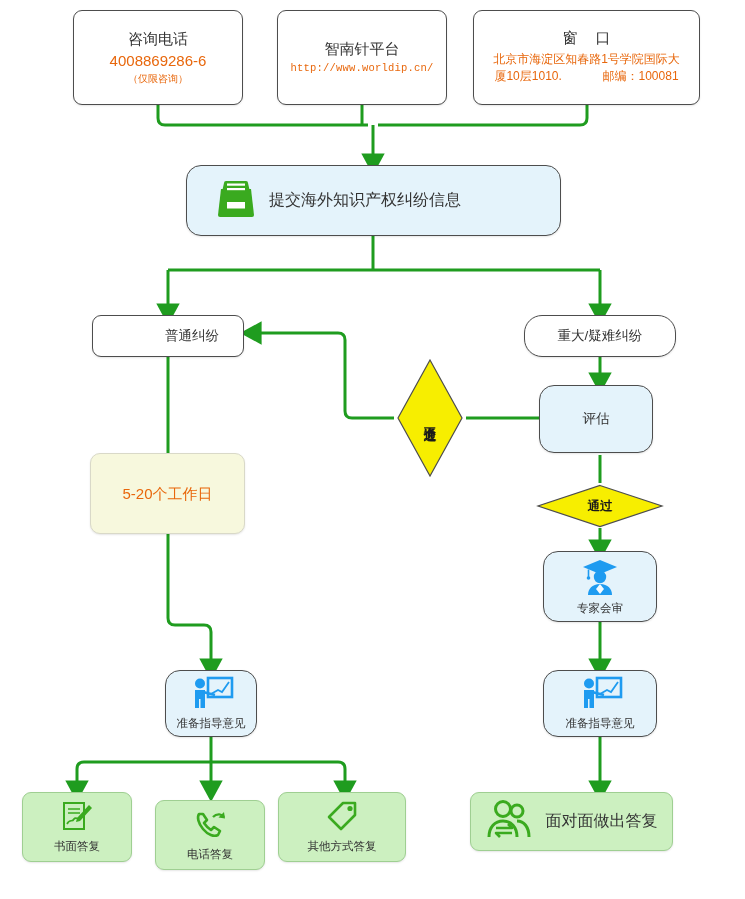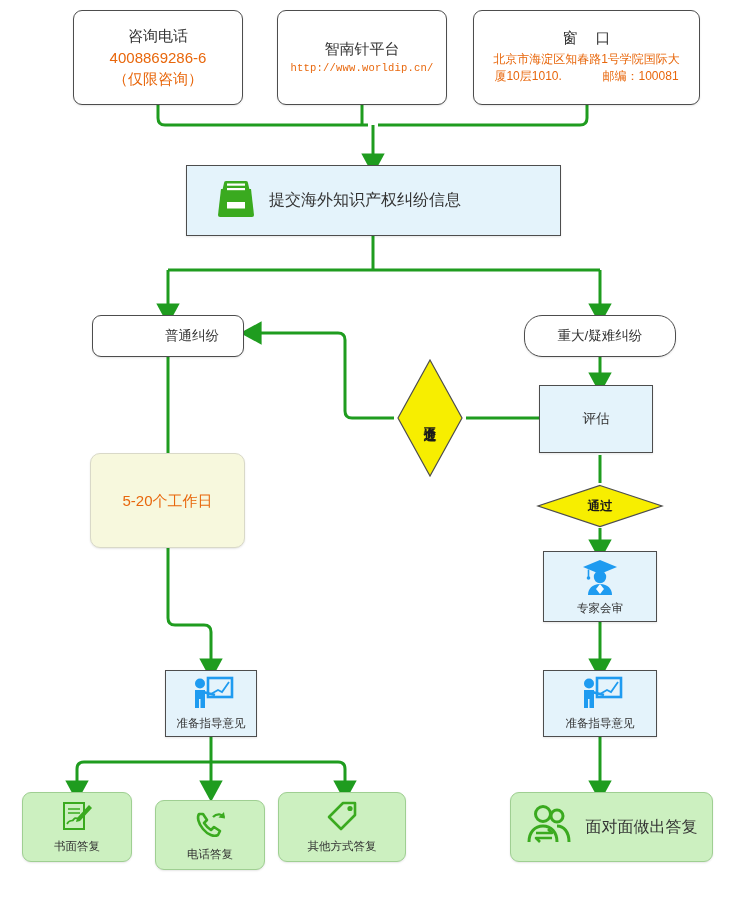--- a/index.html
+++ b/index.html
@@ -39,21 +39,21 @@
     background: #ffffff;
     border: 1.2px solid #4d4d4d;
     border-radius: 9px;
     flex-direction: column;
     box-shadow: 0 1px 2px rgba(0,0,0,0.10);
   }
   
   .box-blue {
     background: #e4f3fb;
     border: 1.2px solid #4d4d4d;
-    border-radius: 0;
+    border-radius: 15px;
     box-shadow: 0 1px 2px rgba(0,0,0,0.10);
   }
   
   .box-cream {
     background: #f7f8dd;
     border: 1.2px solid #d9d9c8;
     border-radius: 10px;
     box-shadow: 0 1px 2px rgba(0,0,0,0.10);
   }
   
@@ -72,21 +72,21 @@
   .title-cn.wide {
     letter-spacing: 7px;
     text-indent: 7px;
   }
   .sub-orange {
     color: #e8670c;
     font-size: 15px;
     line-height: 1.2;
   }
   .sub-orange.small {
-    font-size: 15px;
+    font-size: 10px;
   }
   .sub-orange.mono {
     font-family: "Liberation Mono", "DejaVu Sans Mono", monospace;
     font-size: 10.5px;
     letter-spacing: .2px;
   }
   .sub-orange.addr {
     font-size: 12px;
     line-height: 1.45;
     text-align: center;
@@ -248,21 +248,21 @@
     <span class="dtext vertical">不通过</span>
   </div>
 
   <div class="diamond" style="left:536px; top:484px; width:128px; height:44px;">
     <svg width="128" height="44" viewBox="0 0 128 44">
       <polygon points="64,1.5 126,22 64,42.5 2,22" fill="#f7ee00" stroke="#4d4d4d" stroke-width="1.2"></polygon>
     </svg>
     <span class="dtext">通过</span>
   </div>
 
-  <div class="node box-cream" style="left:90px; top:453px; width:155px; height:95px;">
+  <div class="node box-cream" style="left:90px; top:453px; width:155px; height:81px;">
     <span class="sub-orange">5-20个工作日</span>
   </div>
 
   <div class="node box-blue stack" style="left:543px; top:551px; width:114px; height:71px; gap:1px;">
     <span class="icon">
       <svg width="40" height="38" viewBox="0 0 40 38">
         <path d="M20,2 L37,9 L20,16 L3,9 Z" fill="#1e9bf0"></path>
         <path d="M8.5,11.5 L8.5,19" stroke="#1e9bf0" stroke-width="1.6" fill="none"></path>
         <circle cx="8.5" cy="20" r="1.8" fill="#1e9bf0"></circle>
         <circle cx="20" cy="19" r="6.2" fill="#1e9bf0"></circle>
@@ -325,21 +325,21 @@
   <div class="node box-green stack" style="left:278px; top:792px; width:128px; height:70px; gap:1px;">
     <span class="icon">
       <svg width="34" height="34" viewBox="0 0 34 34">
         <path d="M18,3 L30,3 L30,15 L16,29 L4,17 Z" fill="none" stroke="#3aaa1f" stroke-width="2.6" stroke-linejoin="round"></path>
         <circle cx="25" cy="8.5" r="2.6" fill="#3aaa1f"></circle>
       </svg>
     </span>
     <span class="label-dark sm">其他方式答复</span>
   </div>
 
-  <div class="node box-green row" style="left:510px; top:792px; width:203px; height:70px; gap:10px;">
+  <div class="node box-green row" style="left:470px; top:792px; width:203px; height:59px; gap:10px;">
     <span class="icon">
       <svg width="50" height="42" viewBox="0 0 50 42">
         <circle cx="17" cy="10" r="7.5" fill="none" stroke="#3aaa1f" stroke-width="3"></circle>
         <circle cx="31" cy="12" r="6" fill="none" stroke="#3aaa1f" stroke-width="3"></circle>
         <path d="M3,38 C3,28 9,22 17,22 C25,22 31,28 31,38" fill="none" stroke="#3aaa1f" stroke-width="3"></path>
         <path d="M31,22 C38,22 43,28 43,38" fill="none" stroke="#3aaa1f" stroke-width="3"></path>
         <path d="M10,29 L26,29 L22,25" fill="none" stroke="#3aaa1f" stroke-width="2.6" stroke-linejoin="round"></path>
         <path d="M26,34 L10,34 L14,38" fill="none" stroke="#3aaa1f" stroke-width="2.6" stroke-linejoin="round"></path>
       </svg>
     </span>

